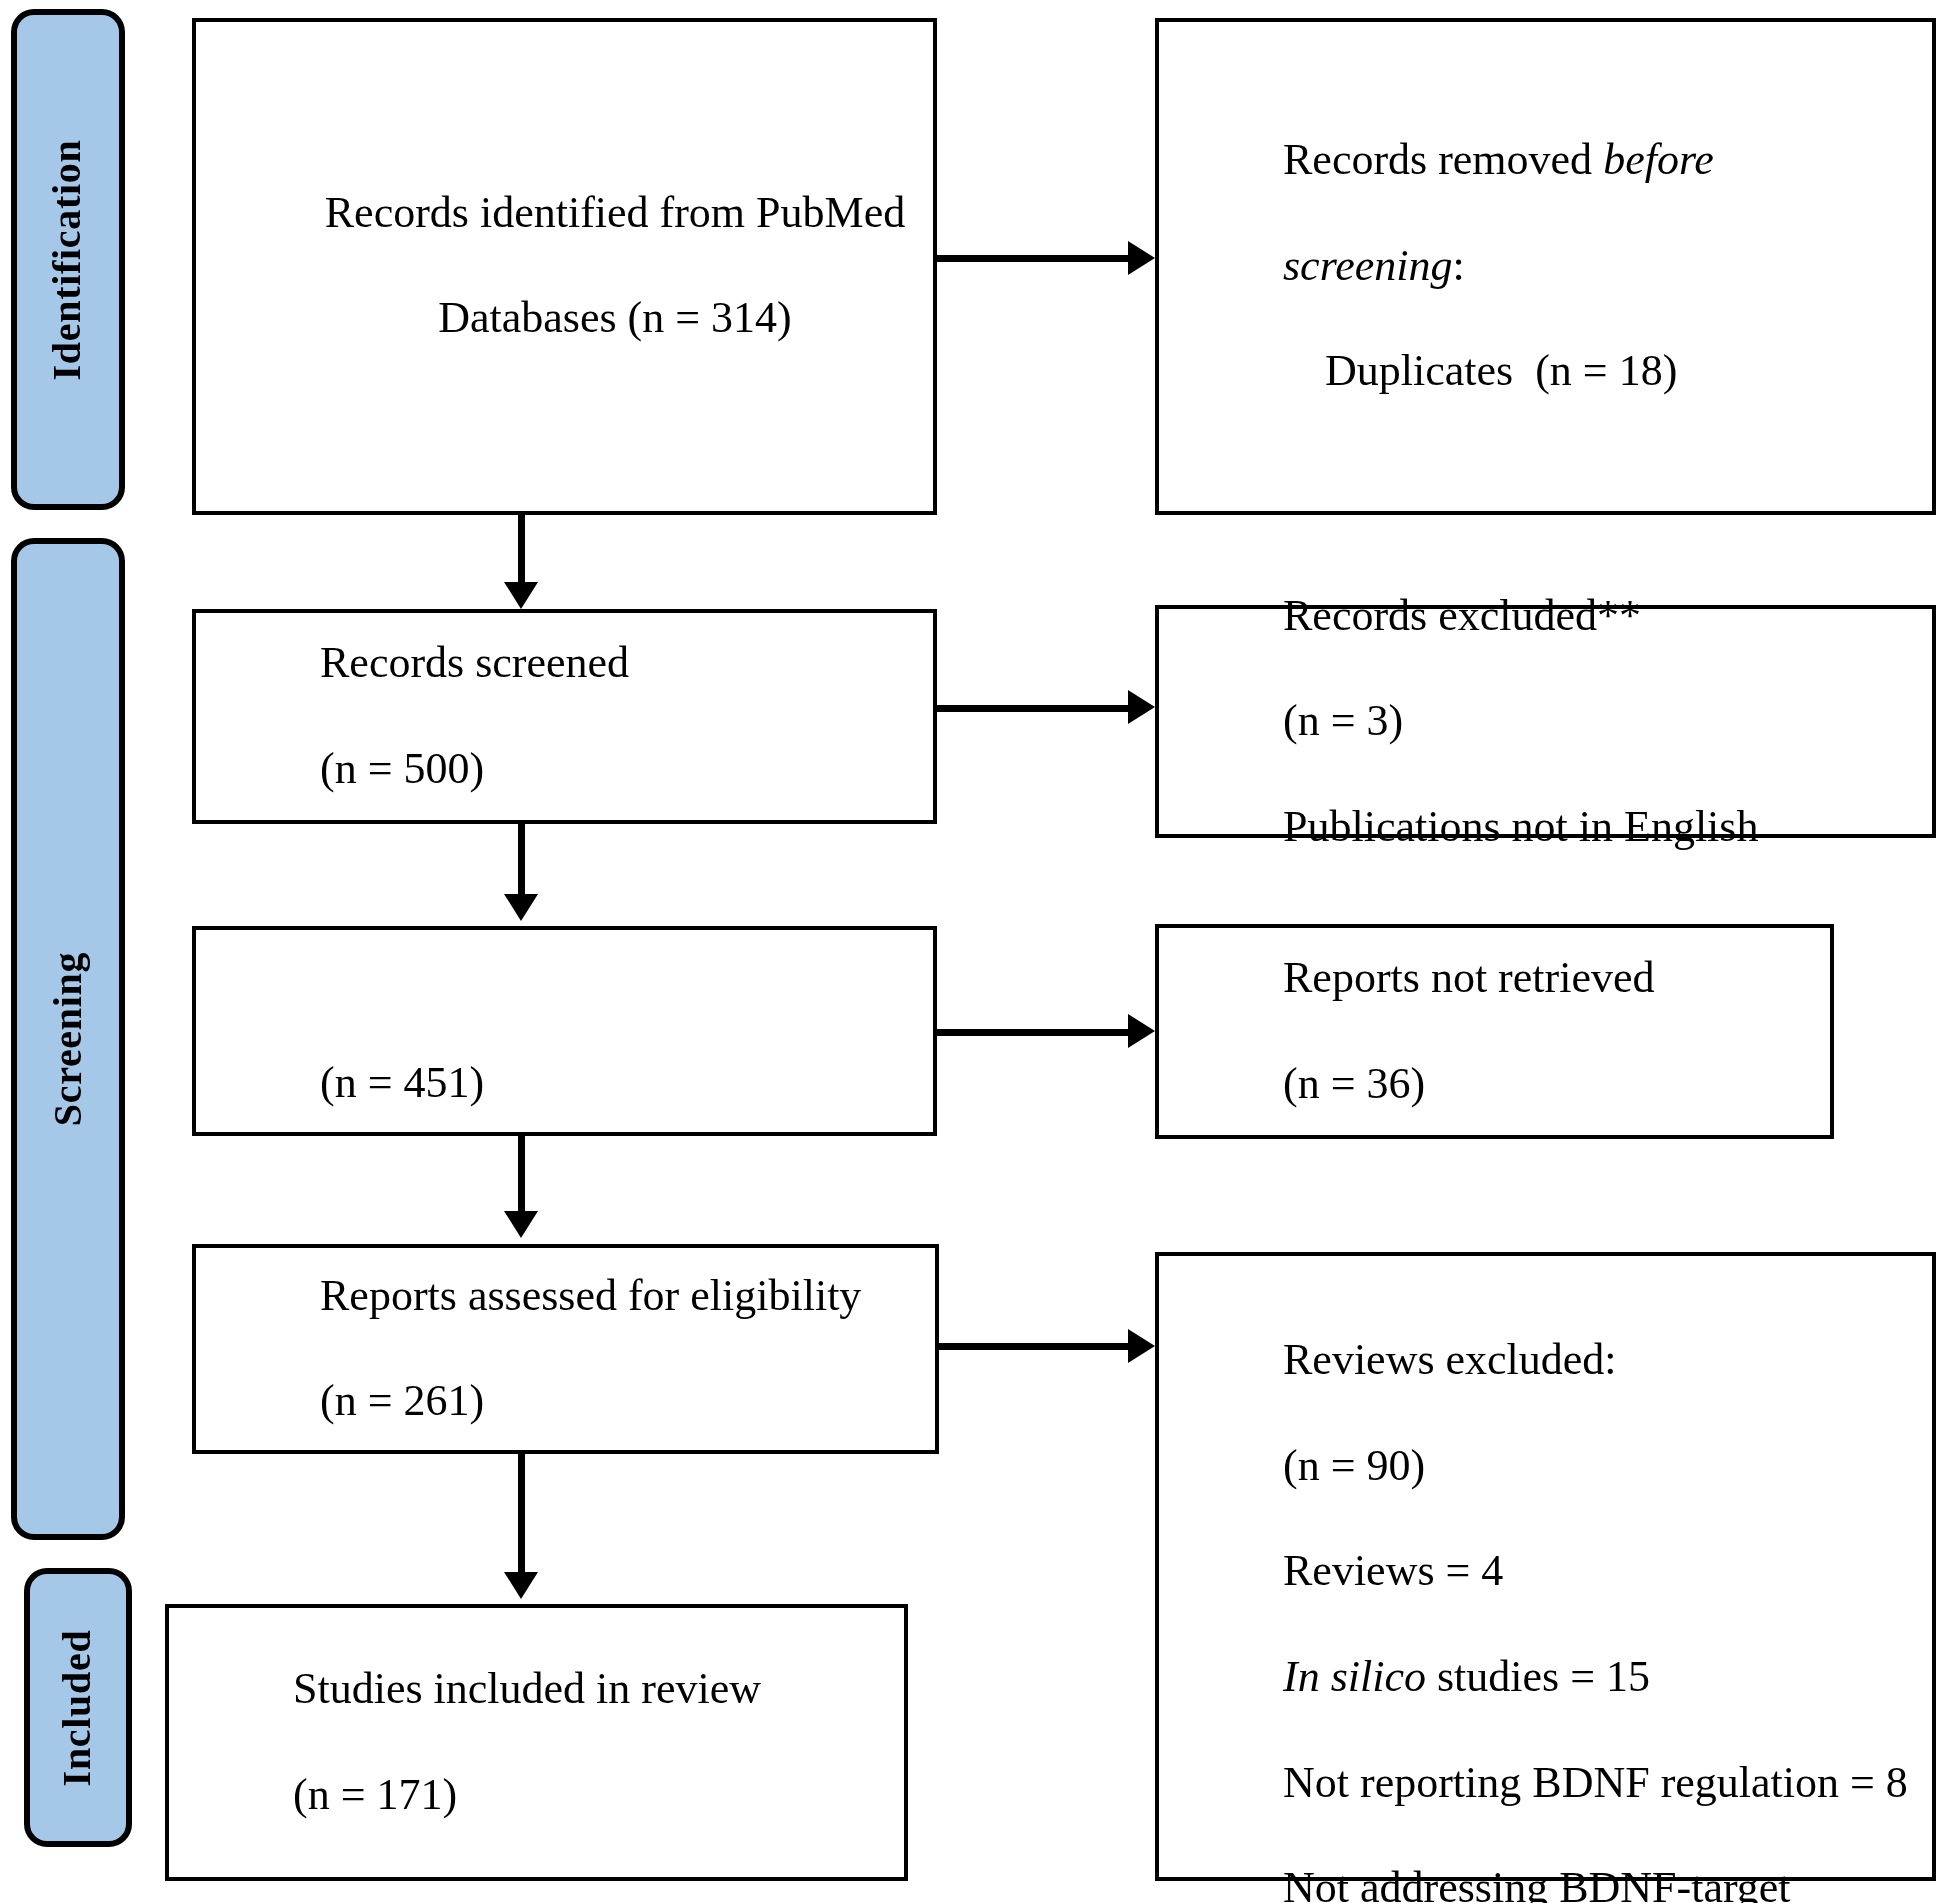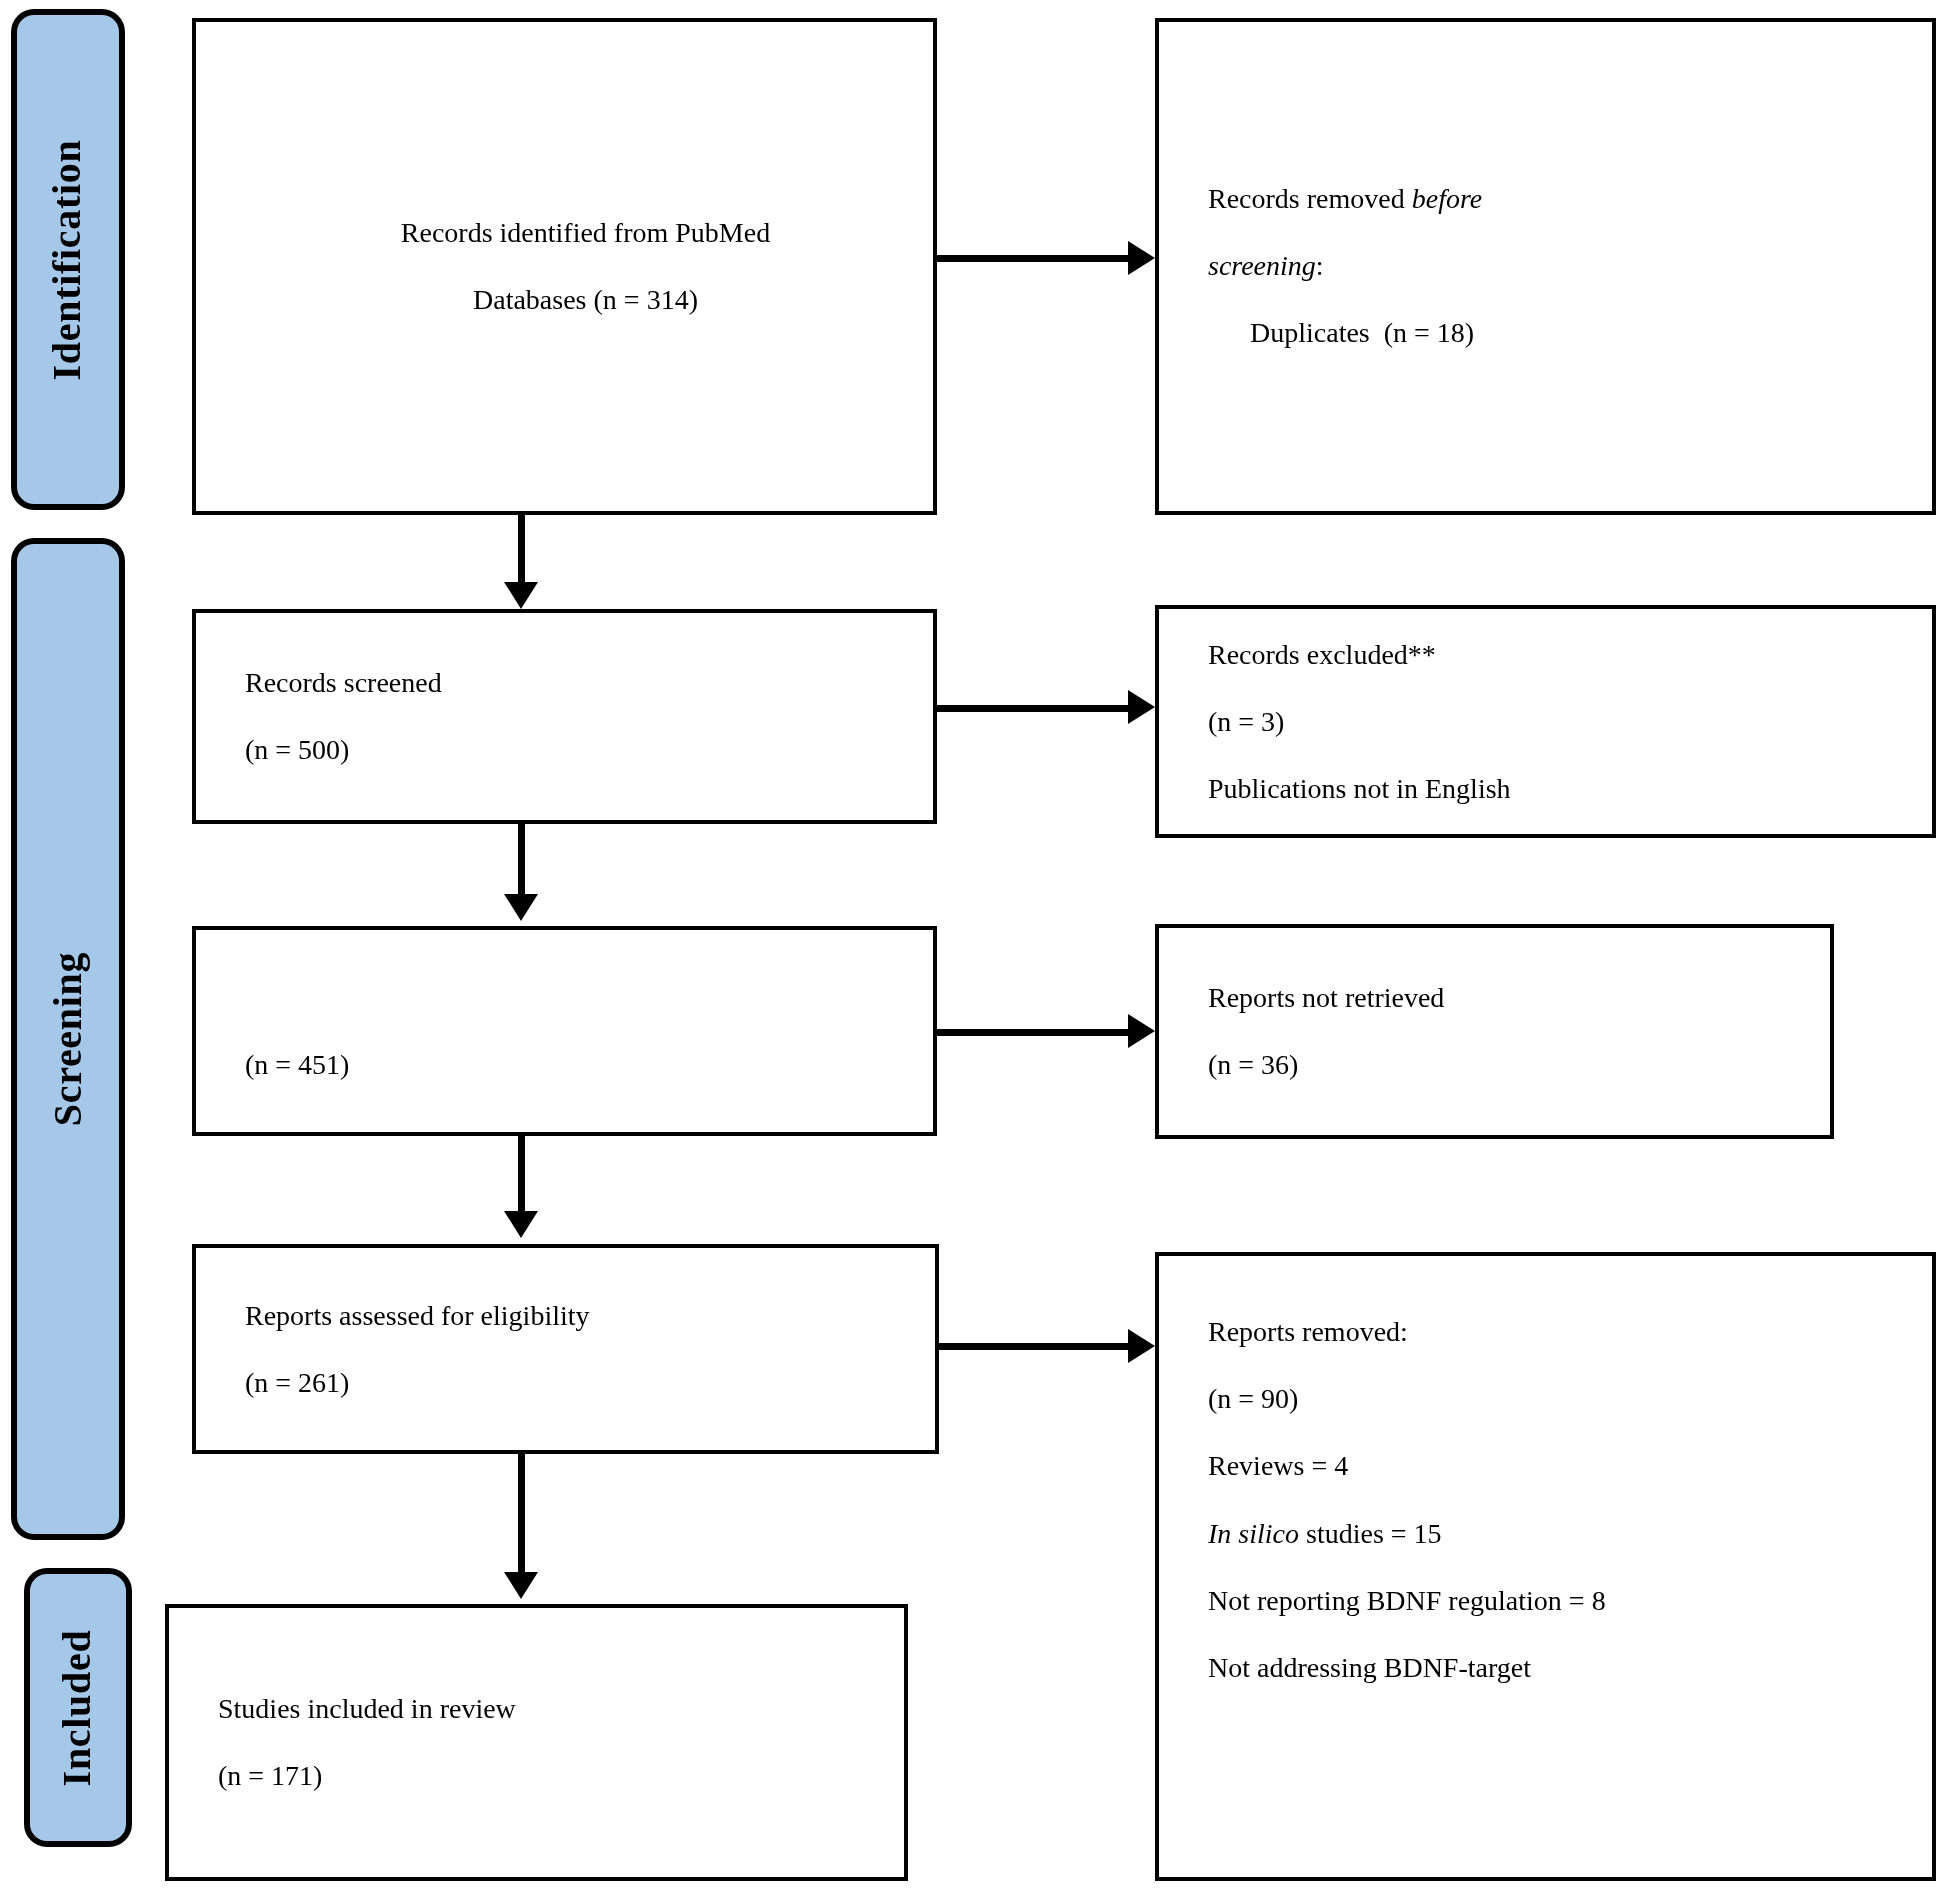--- a/index.html
+++ b/index.html
@@ -41,25 +41,26 @@
   .flow-box {
     position: absolute;
     box-sizing: border-box;
     background: #ffffff;
     border: 4.7px solid #000000;
     display: flex;
     flex-direction: column;
     justify-content: center;
   }
   .flow-box .box-text {
-    font-size: 28px;
+    font-size: 44px;
     line-height: 1.20;
     color: #000000;
-    padding: 0 7px;
+    padding: 0 23px;
     white-space: pre-wrap;
+    margin-left: 35px;
   }
   .flow-box.centered .box-text {
     text-align: center;
   }
   .flow-box .box-text .it {
     font-style: italic;
   }
   .flow-box .box-text .indent {
     display: inline-block;
     width: 42px;
@@ -168,21 +169,21 @@
 
   <div class="flow-box" style="left:192px; top:1244px; width:747px; height:210px;">
     <div class="box-text">
       <span>Reports assessed for eligibility</span><br>
       <span>(n = 261)</span>
     </div>
   </div>
 
   <div class="flow-box" style="left:1155px; top:1252px; width:781px; height:629px; justify-content:flex-start; padding-top:25.5px;">
     <div class="box-text">
-      <span>Reports removed:</span><br>
+      <span>Reviews excluded:</span><br>
       <span>(n = 90)</span><br>
       <span>Reviews = 4</span><br>
       <span class="it">In silico</span><span> studies = 15</span><br>
       <span>Not reporting BDNF regulation = 8</span><br>
       <span>Not addressing BDNF-target</span><br>
       <br>
       <br>
       <br>
       
     </div>

